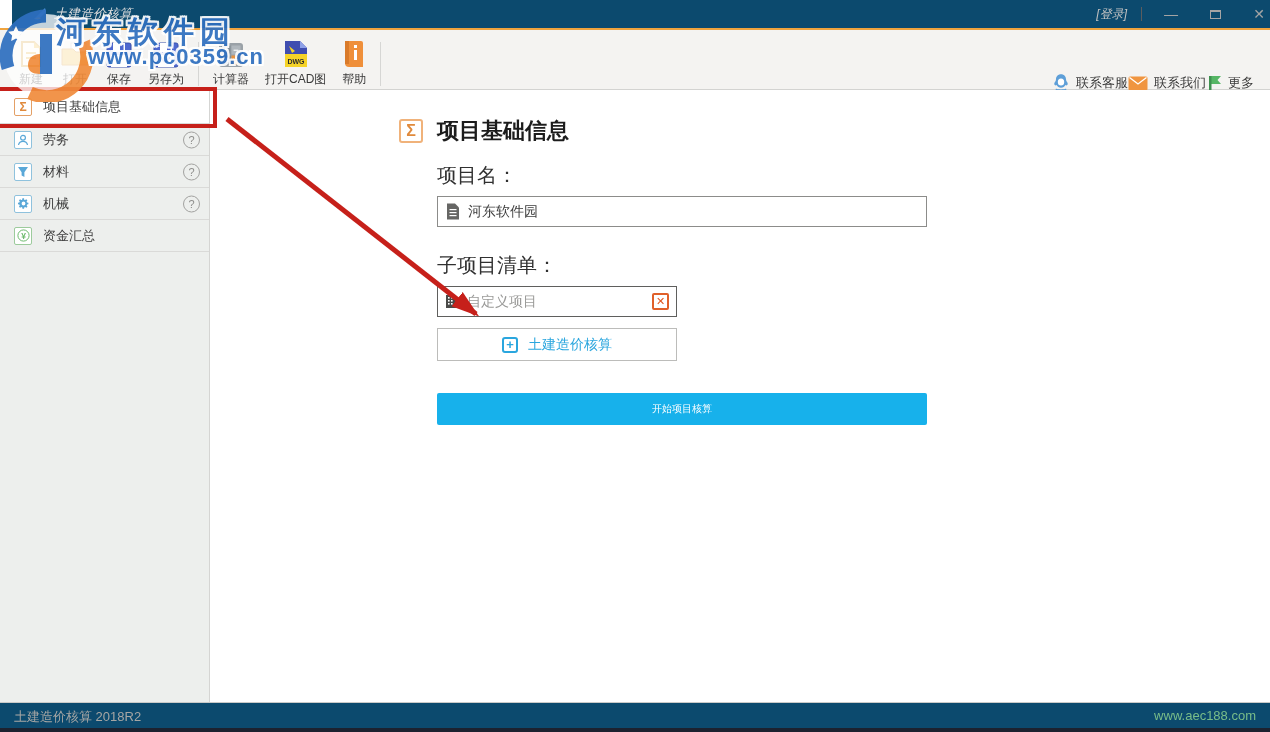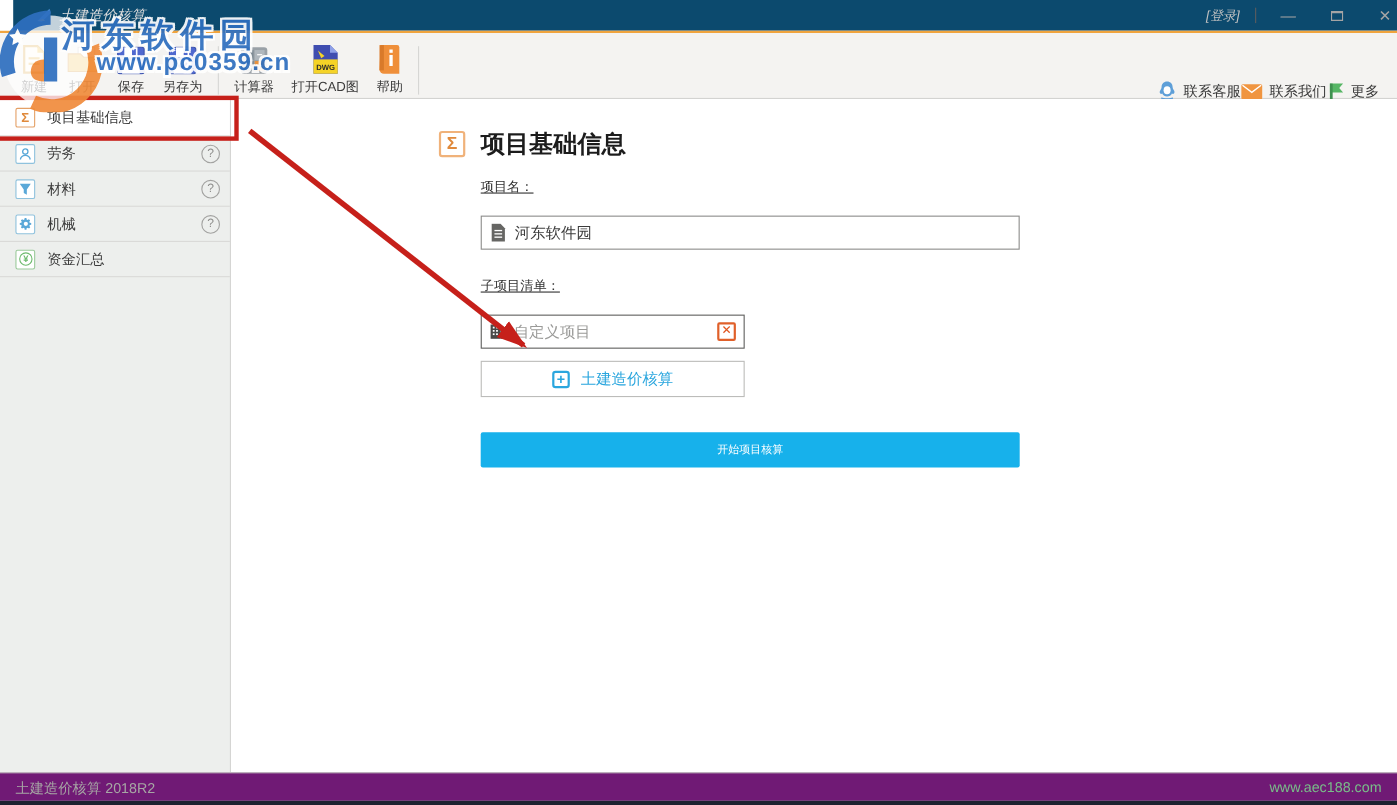--- a/index.html
+++ b/index.html
@@ -33,35 +33,35 @@
   .sq-orange { border:1px solid #e4a066; color:#e08a3c; background:#fff; }
   .sq-blue   { border:1px solid #8fc2dd; color:#5aa8d8; background:#fff; }
   .sq-green  { border:1px solid #9ccB9c; color:#6cba6c; background:#fff; }
   .help-badge { position:absolute; right:9px; top:50%; transform:translateY(-50%); width:17px; height:17px; border:1px solid #a2a2a0; border-radius:50%; color:#8e8e8c; font-size:11px; display:flex; align-items:center; justify-content:center; background:transparent; }
 
   
   .main { position:absolute; left:211px; top:90px; width:1059px; height:612px; background:#fff; }
   .main-head { position:absolute; left:188px; top:26px; display:flex; align-items:center; gap:14px; }
   .main-head .big-icon { width:24px; height:24px; border:2px solid #f0b27a; border-radius:3px; color:#e08a3c; font-size:16px; font-weight:bold; display:flex; align-items:center; justify-content:center; }
   .main-title { font-size:22px; font-weight:bold; color:#1c1c1c; }
-  .field-label { position:absolute; left:226px; font-size:12px; color:#303030;text-decoration:underline; }
+  .field-label { position:absolute; left:226px; font-size:20px; color:#303030; }
   .fl-1 { top:72px; } .fl-2 { top:162px; }
   .input-box { position:absolute; display:flex; align-items:center; background:#fff; }
   .input-1 { left:226px; top:106px; width:490px; height:31px; border:1px solid #8c8c8a; padding:0 8px; gap:8px; }
   .input-2 { left:226px; top:196px; width:240px; height:31px; border:1px solid #5f5f5d; padding:0 7px; gap:7px; }
   .input-text { font-size:14px; color:#3c3c3c; flex:1; }
   .input-text.placeholder { color:#9a9a98; }
   .x-btn { width:17px; height:17px; border:2px solid #e0602a; border-radius:2px; color:#e0551e; font-size:11px; font-weight:bold; line-height:13px; text-align:center; cursor:pointer; background:#fff; }
   .add-btn { position:absolute; left:226px; top:238px; width:240px; height:33px; border:1px solid #bcbcba; background:#fff; display:flex; align-items:center; justify-content:center; gap:10px; cursor:pointer; }
   .plus-icon { width:16px; height:16px; border:2px solid #2aa6de; border-radius:3px; color:#2aa6de; font-size:13px; font-weight:bold; line-height:12px; text-align:center; }
   .add-btn .lbl { font-size:14px; color:#2aa6de; }
   .start-btn { position:absolute; left:226px; top:303px; width:490px; height:32px; background:#17b1eb; border:none; border-radius:2px; color:#fff; font-size:10px; display:flex; align-items:center; justify-content:center; cursor:pointer; }
 
   
-  .statusbar { position:absolute; left:0; top:702px; width:100%; height:26px; background:#701a75; border-top:1px solid #cacac8; }
+  .statusbar { position:absolute; left:0; top:702px; width:100%; height:26px; background:#0c4a6e; border-top:1px solid #cacac8; }
   .status-left { position:absolute; left:14px; top:5px; font-size:13px; color:#a6a6a4; }
   .status-right { position:absolute; right:14px; top:5px; font-size:13px; color:#79bd89; cursor:pointer; }
   .bottom-strip { position:absolute; left:0; top:728px; width:100%; height:4px; background:#1c2230; }
 
   
   .red-box { position:absolute; left:-4px; top:87px; width:221px; height:41px; border:4px solid #c6201a; pointer-events:none; z-index:40; }
   .arrow-svg { position:absolute; left:0; top:0; pointer-events:none; z-index:41; }
 
   
   .watermark { position:absolute; left:0; top:0; width:260px; height:110px; pointer-events:none; z-index:50; opacity:.92; }

